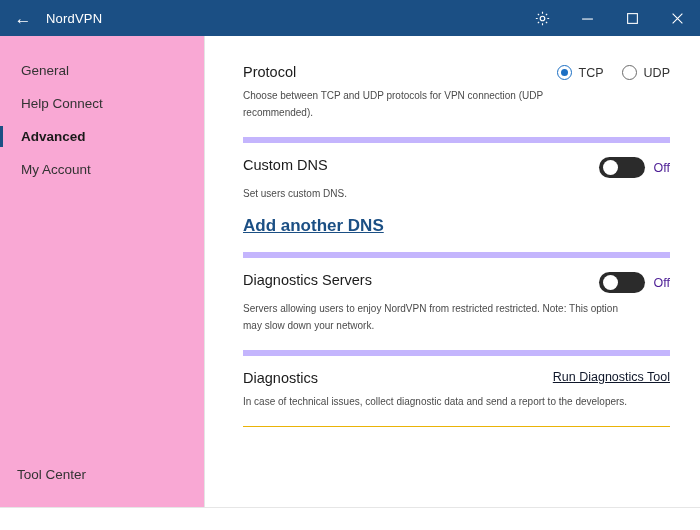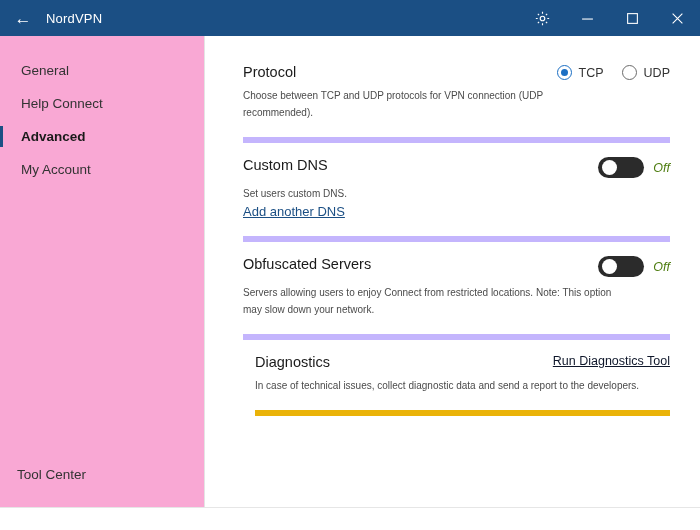--- a/index.html
+++ b/index.html
@@ -108,21 +108,21 @@
     padding: 20px 30px 0 38px;
     box-sizing: border-box;
     overflow: hidden;
   }
   .section {
     padding: 14px 0 16px 0;
     border-bottom: 6px solid #c4b5fd;
     position: relative;
   }
   .section:first-child { padding-top: 8px; }
-  .section.last { border-bottom: 6px solid #eab308; margin-left: 12px; }
+  .section.last { border-bottom: 1px solid #eab308; }
   .section-head {
     display: flex;
     align-items: flex-start;
     justify-content: space-between;
   }
   .section-title {
     font-size: 14.5px;
     color: #1a1a1a;
   }
   .section-desc {
@@ -188,29 +188,30 @@
     position: absolute;
     top: 3px;
     left: 4px;
     width: 15px;
     height: 15px;
     border-radius: 50%;
     background: #ffffff;
   }
   .toggle-label {
     font-size: 12.5px;
-    color: #4d7c0f;
-    font-style: italic;
+    color: #4c1d95;
   }
 
   .link {
     display: inline-block;
-    font-size: 13px;
+    margin-top: 14px;
+    font-size: 17px;
     color: #1b4f84;
     text-decoration: underline;
+    font-weight: bold;
   }
   .link-right {
     font-size: 12.5px;
     color: #0f172a;
     text-decoration: underline;
   }
 
   
   .bottom-strip {
     height: 22px;
@@ -312,29 +313,29 @@
             </div>
             <div class="toggle-label">Off</div>
           </div>
         </div>
         <div class="section-desc">Set users custom DNS.</div>
         <a class="link" href="#">Add another DNS</a>
       </div>
 
       <div class="section">
         <div class="section-head">
-          <div class="section-title">Obfuscated Servers</div>
+          <div class="section-title">Diagnostics Servers</div>
           <div class="toggle-wrap">
             <div class="toggle">
               <div class="knob"></div>
             </div>
             <div class="toggle-label">Off</div>
           </div>
         </div>
-        <div class="section-desc wide">Servers allowing users to enjoy Connect from restricted locations. Note: This option may slow down your network.</div>
+        <div class="section-desc wide">Servers allowing users to enjoy NordVPN from restricted restricted. Note: This option may slow down your network.</div>
       </div>
 
       <div class="section last">
         <div class="section-head">
           <div class="section-title">Diagnostics</div>
           <a class="link-right" href="#">Run Diagnostics Tool</a>
         </div>
         <div class="section-desc wide">In case of technical issues, collect diagnostic data and send a report to the developers.</div>
       </div>
 

